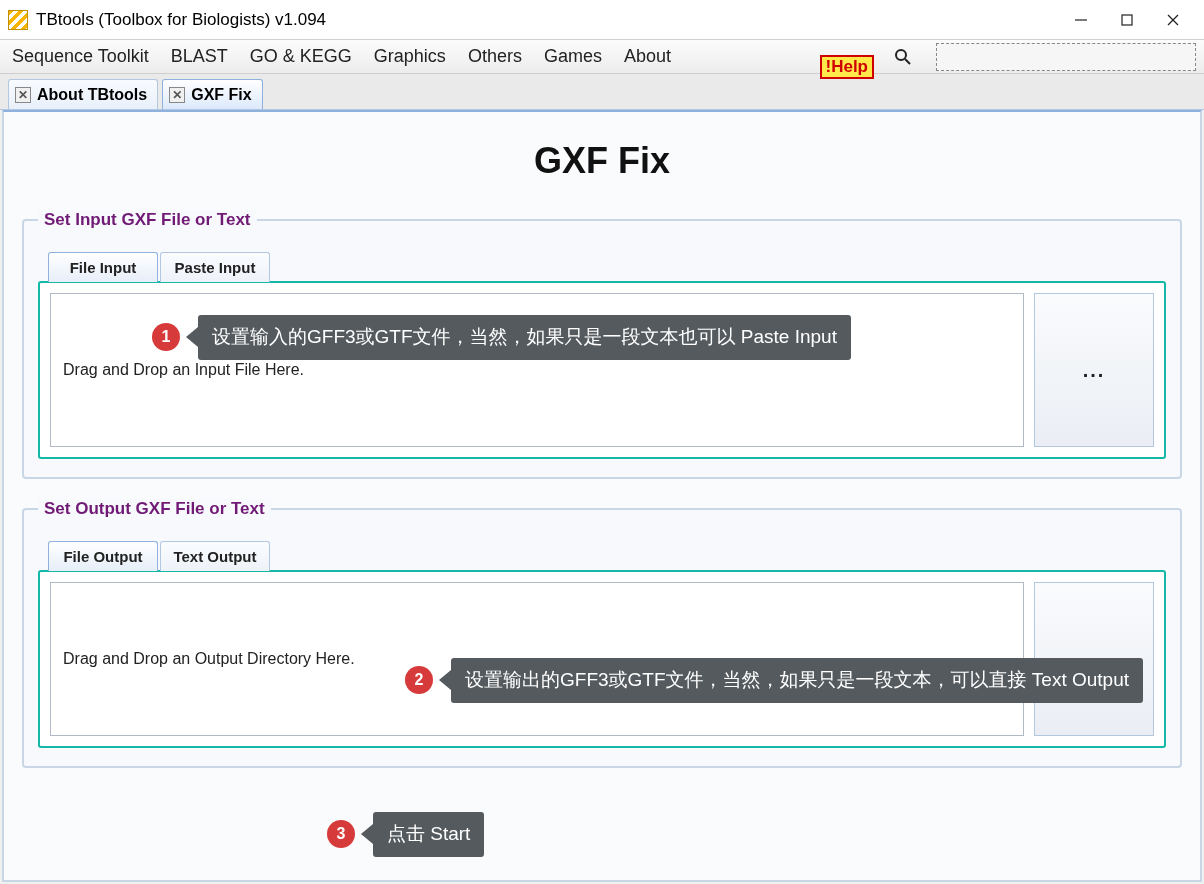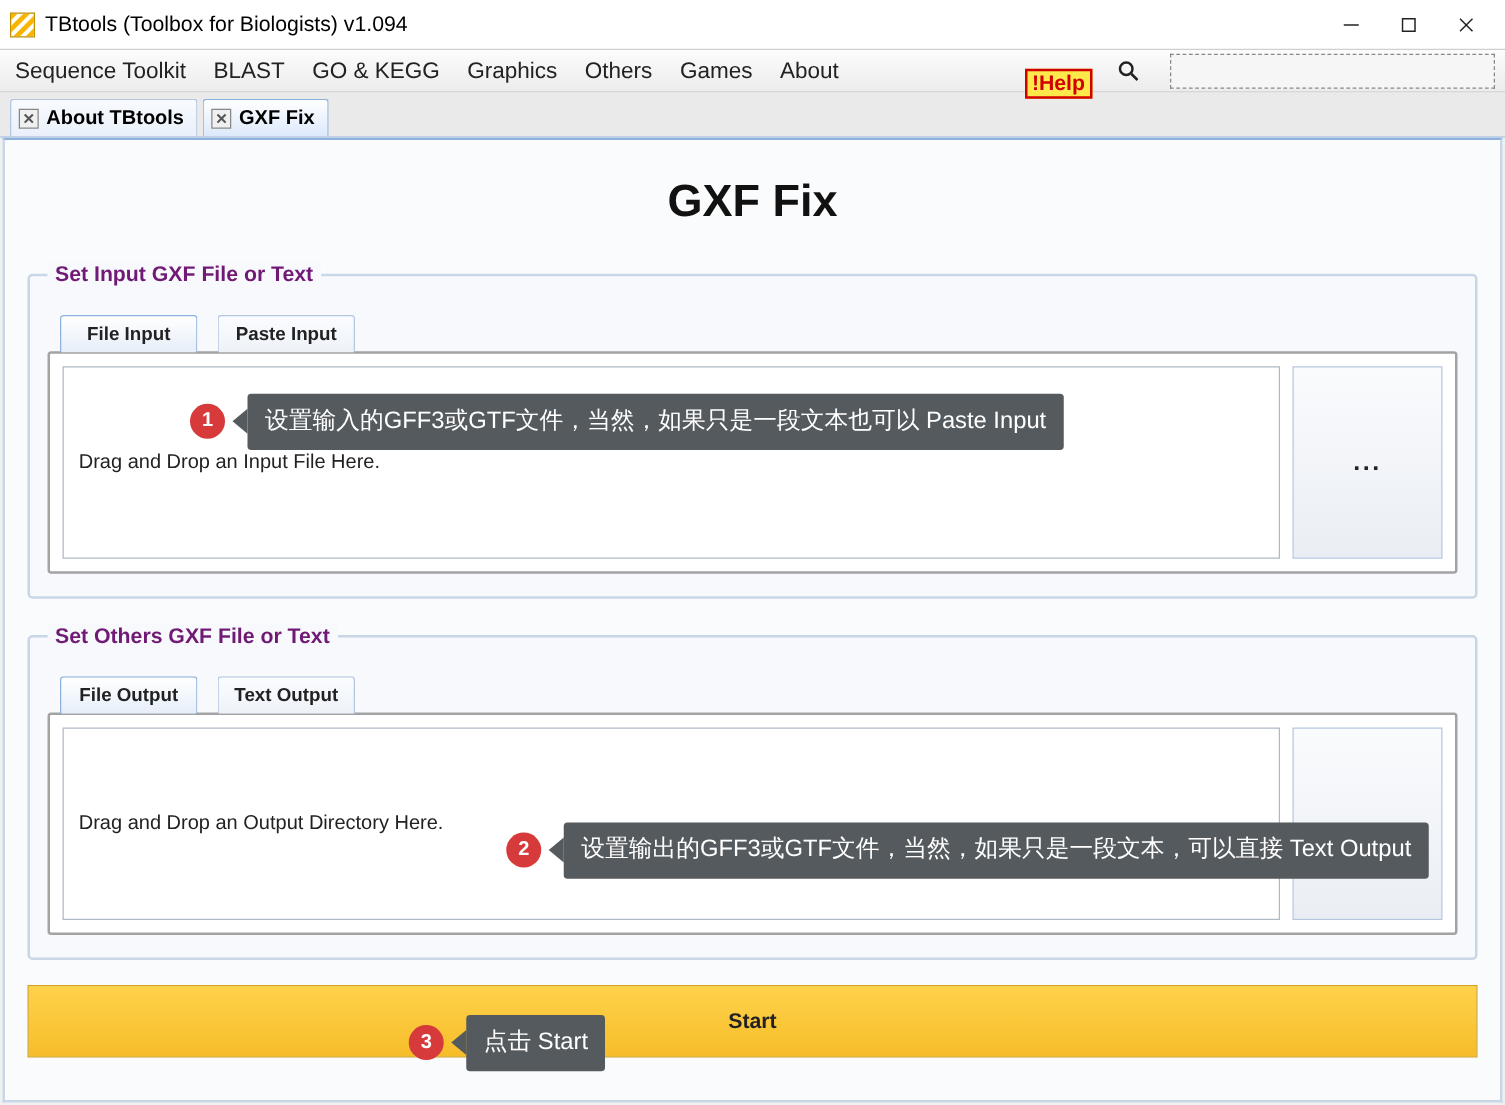--- a/index.html
+++ b/index.html
@@ -156,29 +156,29 @@
     border: 1px solid #b4c7e0;
     border-bottom: none;
     background: linear-gradient(#fafcff, #eef2f8);
     display: flex;
     align-items: center;
     justify-content: center;
     padding: 0 0;
     font-size: 15px;
     font-weight: bold;
     border-radius: 3px 3px 0 0;
-    margin-right: 16px;
+    margin-right: 2px;
     color: #222;
   }
   .inner-tab.active {
     background: linear-gradient(#ffffff, #e6eef9);
     border-color: #8fb1de;
   }
   .inner-panel {
-    border: 2px solid #a3a3a3;
+    border: 2px solid #14b8a6;
     border-radius: 3px;
     background: #fff;
     margin-top: -1px;
     padding: 10px;
     position: relative;
     height: 178px;
     display: flex;
     gap: 10px;
   }
   .drop-area {
@@ -319,32 +319,31 @@
       <div class="inner-tab active">File Input</div>
       <div class="inner-tab">Paste Input</div>
     </div>
     <div class="inner-panel">
       <div class="drop-area">Drag and Drop an Input File Here.</div>
       <div class="browse-btn">...</div>
     </div>
   </fieldset>
 
   <fieldset class="section">
-    <legend>Set Others GXF File or Text</legend>
+    <legend>Set Output GXF File or Text</legend>
     <div class="inner-tabs">
       <div class="inner-tab active">File Output</div>
       <div class="inner-tab">Text Output</div>
     </div>
     <div class="inner-panel">
       <div class="drop-area">Drag and Drop an Output Directory Here.</div>
       <div class="browse-btn">...</div>
     </div>
   </fieldset>
 
-  <div class="start-btn">Start</div>
 </div>
 
 <div class="ann" style="top:315px; left:152px;">
   <div class="ann-badge">1</div>
   <div class="ann-arrow"></div>
   <div class="ann-box">设置输入的GFF3或GTF文件，当然，如果只是一段文本也可以 Paste Input</div>
 </div>
 
 <div class="ann" style="top:658px; left:405px;">
   <div class="ann-badge">2</div>

